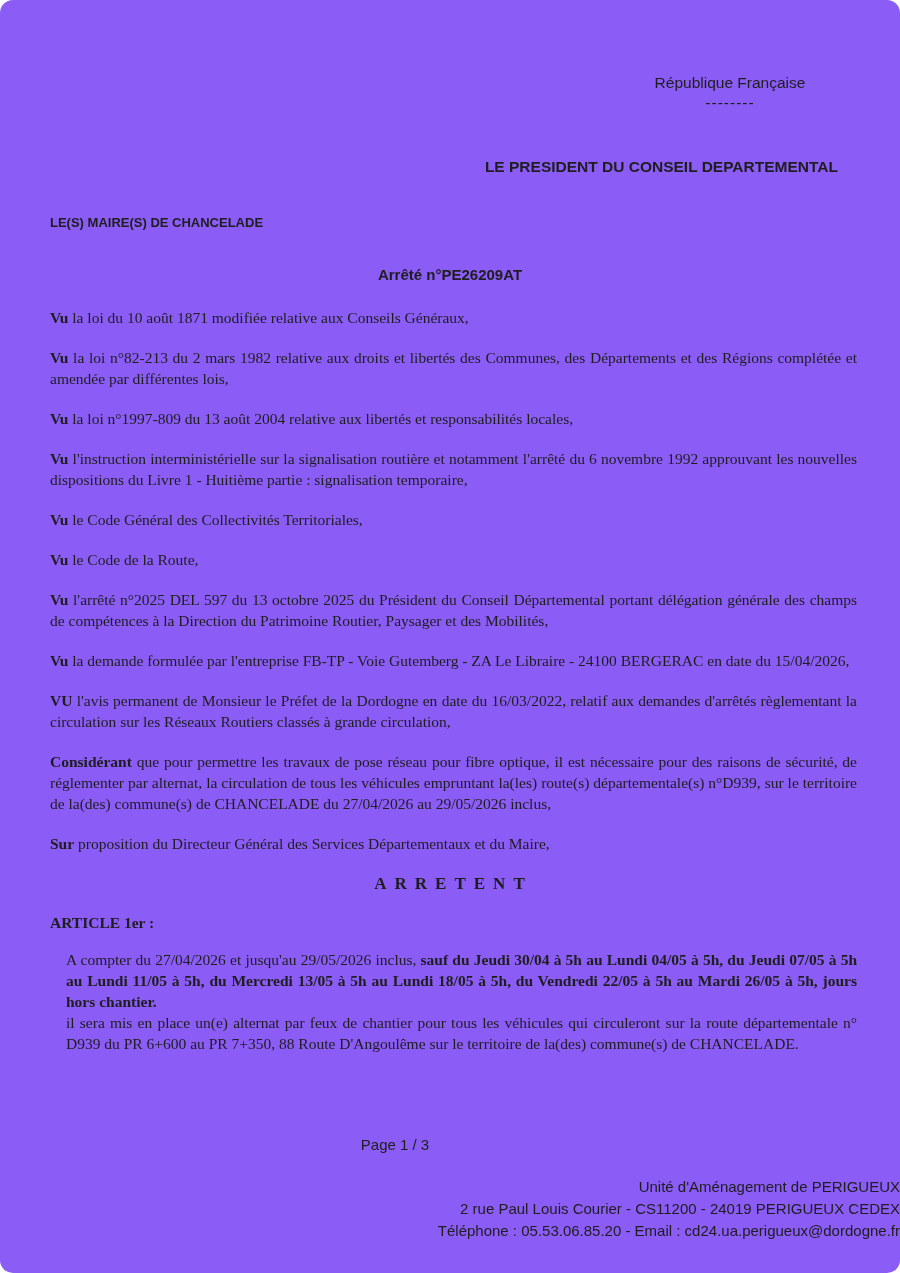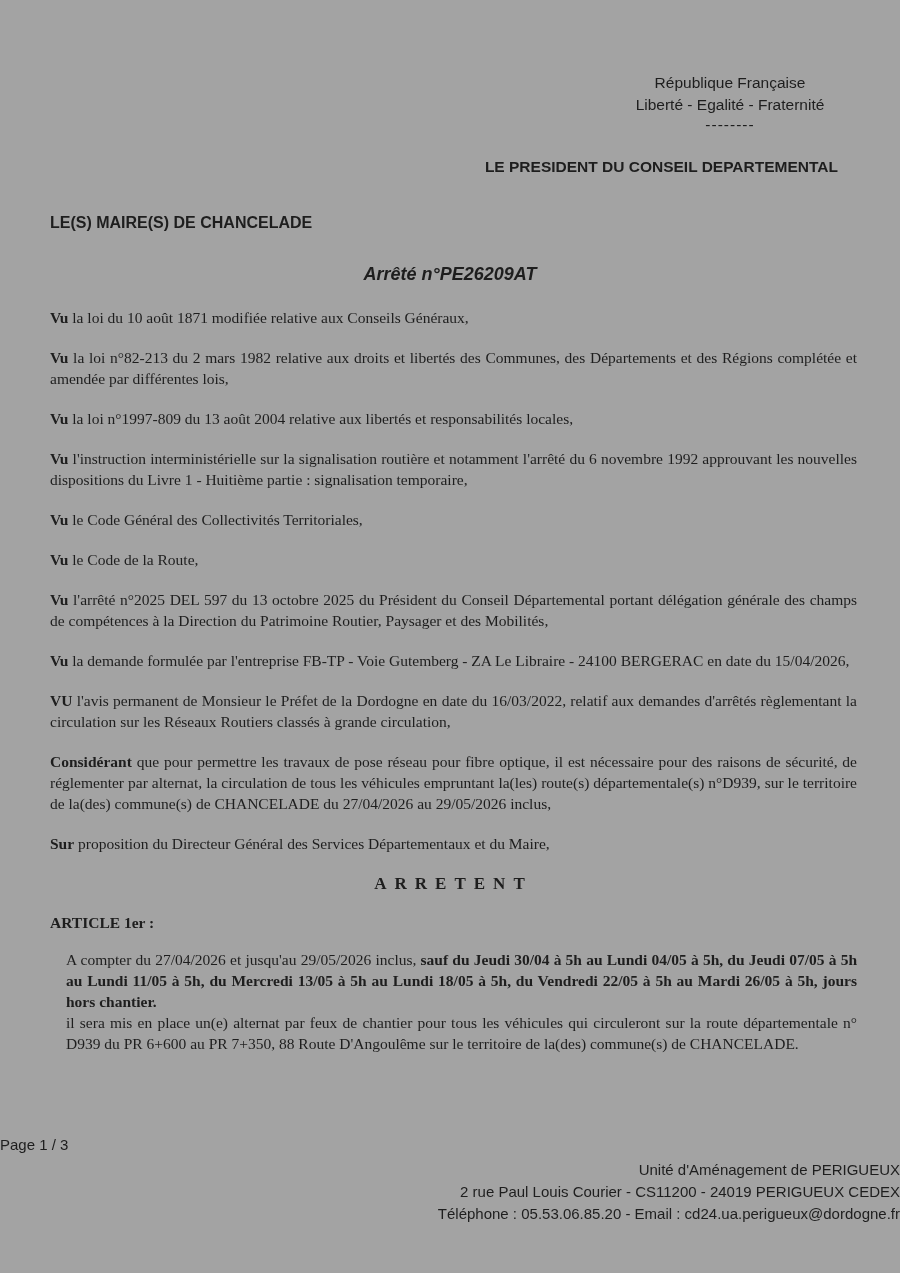--- a/index.html
+++ b/index.html
@@ -6,26 +6,27 @@
   html, body {
     margin: 0;
     padding: 0;
     background: #ffffff;
   }
   .page {
     position: relative;
     width: 900px;
     height: 1273px;
     margin: 0 auto;
-    background: #a3a3a3;
+    background: #8b5cf6;
     color: #1e1e1e;
     font-family: "Liberation Sans", "DejaVu Sans", sans-serif;
     font-size: 15.5px;
     line-height: 21px;
     overflow: hidden;
+    border-radius: 13px;
   }
   .republic-block {
     position: absolute;
     top: 72px;
     left: 585px;
     width: 290px;
     text-align: center;
     line-height: 22px;
   }
   .republic-block .sep {
@@ -39,31 +40,30 @@
     right: 62px;
     text-align: right;
     font-weight: bold;
     font-size: 15.5px;
   }
   .mayors-line {
     position: absolute;
     top: 212px;
     left: 50px;
     font-weight: bold;
-    font-size: 16px;
+    font-size: 13px;
   }
   .decree-title {
     position: absolute;
     top: 264px;
     left: 0;
     right: 0;
     text-align: center;
     font-weight: bold;
-    font-size: 18px;
-    font-style: italic;
+    font-size: 15px;
   }
   .body-block {
     position: absolute;
     top: 307px;
     left: 50px;
     width: 807px;
     font-family: Liberation Serif, serif;
   }
   .recital {
     margin: 0 0 19px 0;
@@ -92,36 +92,35 @@
   }
   .footer {
     position: absolute;
     left: 0;
     right: 0;
     top: 1134px;
     font-size: 15px;
     line-height: 22px;
   }
   .page-indicator {
-    text-align: left;
+    text-align: center;
     padding-right: 110px;
-    margin-bottom: 3px;
+    margin-bottom: 20px;
   }
   .footer-center {
     text-align: right;
   }
 </style>
 </head>
 <body>
 
 <div class="page">
 
   <div class="republic-block">
     <div>République Française</div>
-    <div>Liberté - Egalité - Fraternité</div>
     <div class="sep">--------</div>
   </div>
 
   <div class="president-line">LE PRESIDENT DU CONSEIL DEPARTEMENTAL</div>
 
   <div class="mayors-line">LE(S) MAIRE(S) DE  CHANCELADE</div>
 
   <div class="decree-title">Arrêté n°PE26209AT</div>
 
   <div class="body-block">

